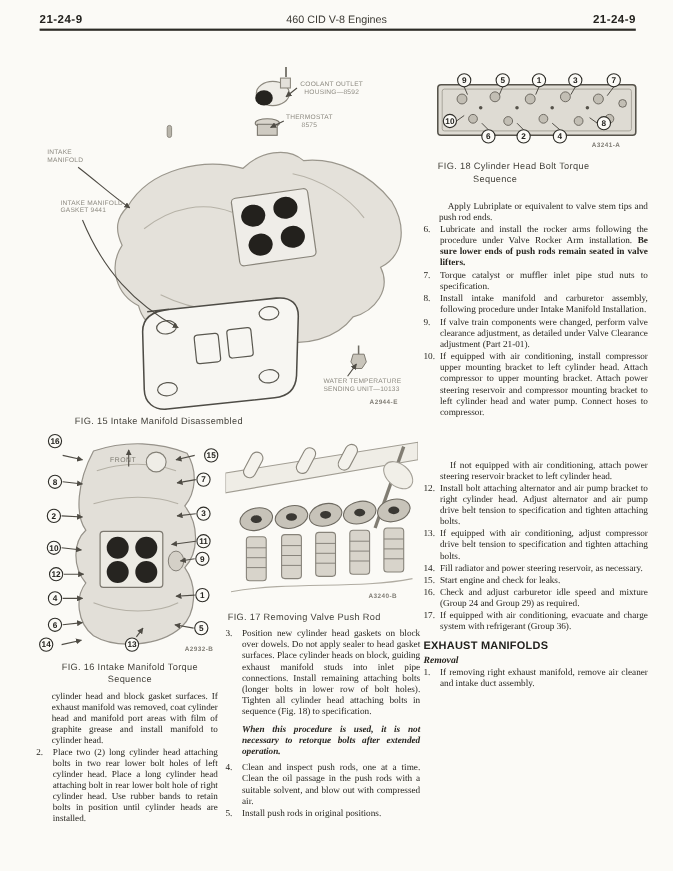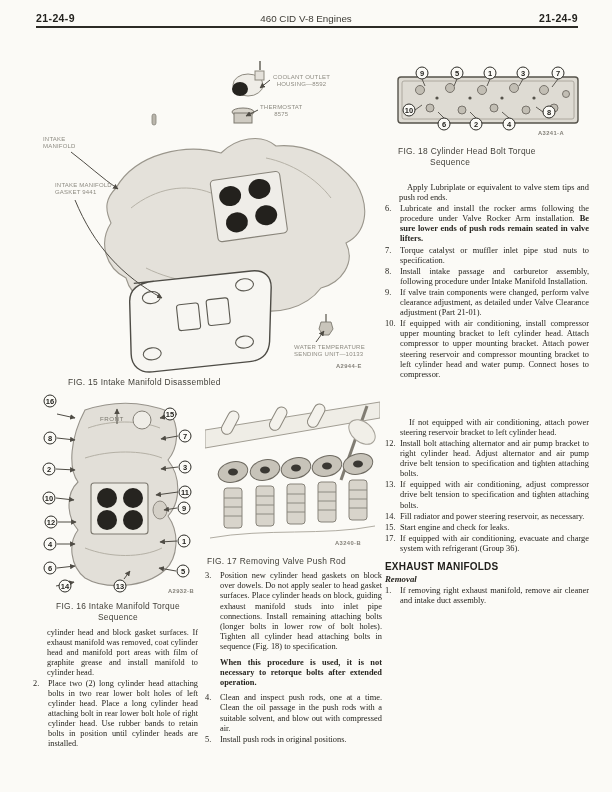--- a/index.html
+++ b/index.html
@@ -31,21 +31,21 @@
   
   .col{position:absolute;text-align:justify;}
   .col-left{left:33px;top:628px;width:165px;font-size:8.3px;line-height:10px;}
   .col-mid{left:205px;top:570px;width:177px;font-size:8.4px;line-height:10.2px;}
   .col-right{left:385px;top:183px;width:204px;font-size:8.4px;line-height:10.1px;}
   .cont-para{margin-left:14px;text-align:justify;}
   .cont-para.indent{text-indent:8px;}
   .li{display:flex;margin-top:1px;}
   .li .num{flex:0 0 15px;}
   .li .body{flex:1;text-align:justify;}
-  .li.note{padding-left:15px;margin:5px 0;}
+  .li.note{padding-left:15px;margin:5px 0;font-style:italic;}
   .li.note .body{font-weight:bold;}
   .li-extra{margin-left:15px;text-indent:9px;text-align:justify;margin-top:38px;}
   .sec-head{font:bold 10px "Liberation Sans",sans-serif;letter-spacing:.2px;margin:7px 0 2px 0;text-align:left;color:#1f1e1a;}
   .sub-head{font-weight:bold;font-style:italic;font-size:8.8px;margin:1px 0 2px 0;text-align:left;}
 </style>
 </head>
 <body>
 
 <div class="hdr-left">21-24-9</div>
 <div class="hdr-center">460 CID V-8 Engines</div>
@@ -213,22 +213,22 @@
   </svg>
   <div class="front-label" style="left:70px;top:17px;">FRONT</div>
   <div class="fig-code" style="left:138px;top:190px;">A2932-B</div>
 <div class="callout" style="left: 20px; top: 3px;">16</div>
     <div class="callout" style="left: 20px; top: 40px;">8</div>
     <div class="callout" style="left: 19px; top: 71px;">2</div>
     <div class="callout" style="left: 19px; top: 100px;">10</div>
     <div class="callout" style="left: 21px; top: 124px;">12</div>
     <div class="callout" style="left: 20px; top: 146px;">4</div>
     <div class="callout" style="left: 20px; top: 170px;">6</div>
-    <div class="callout" style="left: 35px; top: 188px;">14</div>
-    <div class="callout" style="left: 140px; top: 16px; text-align: center;">15</div>
+    <div class="callout" style="left: 12px; top: 188px;">14</div>
+    <div class="callout" style="left: 162px; top: 16px; text-align: center;">15</div>
     <div class="callout" style="left: 155px; top: 38px;">7</div>
     <div class="callout" style="left: 155px; top: 69px;">3</div>
     <div class="callout" style="left: 155px; top: 94px;">11</div>
     <div class="callout" style="left: 154px; top: 110px;">9</div>
     <div class="callout" style="left: 154px; top: 143px;">1</div>
     <div class="callout" style="left: 153px; top: 173px;">5</div>
     <div class="callout" style="left: 90px; top: 188px;">13</div>
   </div>
 <div class="caption" style="left:34px;top:601px;width:168px;text-align:center;">FIG. 16 Intake Manifold Torque</div>
 <div class="caption" style="left:34px;top:612px;width:168px;text-align:center;">Sequence</div>
@@ -318,21 +318,21 @@
       <div class="li">
         <span class="num">6.</span>
         <span class="body"><span>Lubricate and install the rocker arms following the procedure under Valve Rocker Arm installation. </span><b>Be sure lower ends of push rods remain seated in valve lifters.</b></span>
       </div>
       <div class="li">
         <span class="num">7.</span>
         <span class="body"><span>Torque catalyst or muffler inlet pipe stud nuts to specification.</span></span>
       </div>
       <div class="li">
         <span class="num">8.</span>
-        <span class="body"><span>Install intake passage and carburetor assembly, following procedure under Intake Manifold Installation.</span></span>
+        <span class="body"><span>Install intake manifold and carburetor assembly, following procedure under Intake Manifold Installation.</span></span>
       </div>
       <div class="li">
         <span class="num">9.</span>
         <span class="body"><span>If valve train components were changed, perform valve clearance adjustment, as detailed under Valve Clearance adjustment (Part 21-01).</span></span>
       </div>
       <div class="li">
         <span class="num">10.</span>
         <span class="body"><span>If equipped with air conditioning, install compressor upper mounting bracket to left cylinder head. Attach compressor to upper mounting bracket. Attach power steering reservoir and compressor mounting bracket to left cylinder head and water pump. Connect hoses to compressor.</span></span>
       </div>
       <div class="li-extra">If not equipped with air conditioning, attach power steering reservoir bracket to left cylinder head.</div>
@@ -344,20 +344,24 @@
         <span class="num">13.</span>
         <span class="body"><span>If equipped with air conditioning, adjust compressor drive belt tension to specification and tighten attaching bolts.</span></span>
       </div>
       <div class="li">
         <span class="num">14.</span>
         <span class="body"><span>Fill radiator and power steering reservoir, as necessary.</span></span>
       </div>
       <div class="li">
         <span class="num">15.</span>
         <span class="body"><span>Start engine and check for leaks.</span></span>
+      </div>
+      <div class="li">
+        <span class="num">16.</span>
+        <span class="body"><span>Check and adjust carburetor idle speed and mixture (Group 24 and Group 29) as required.</span></span>
       </div>
       <div class="li">
         <span class="num">17.</span>
         <span class="body"><span>If equipped with air conditioning, evacuate and charge system with refrigerant (Group 36).</span></span>
       </div>
     </div>
   <div class="sec-head">EXHAUST MANIFOLDS</div>
   <div class="sub-head">Removal</div>
   <div>
       <div class="li">

